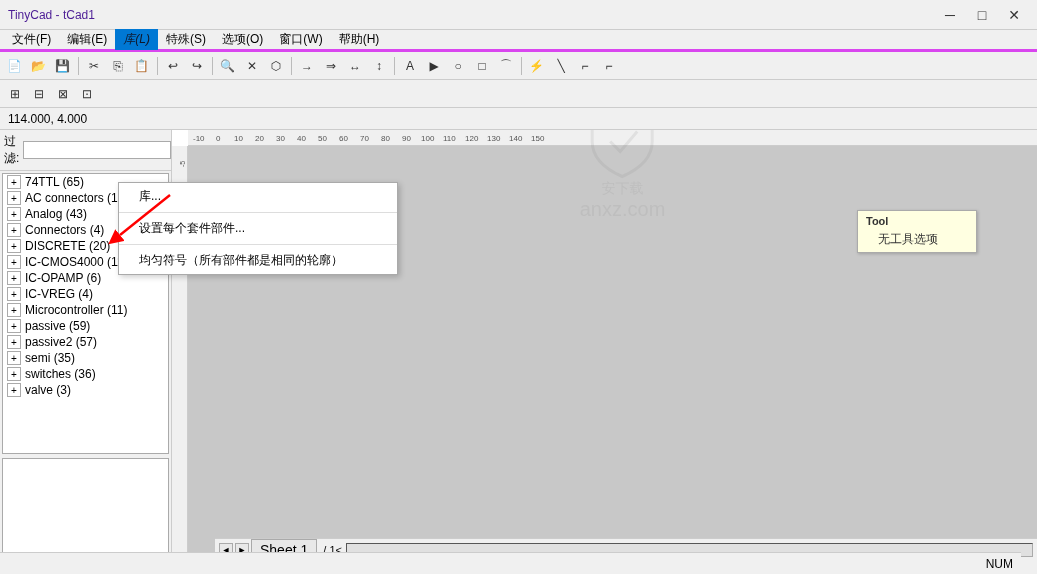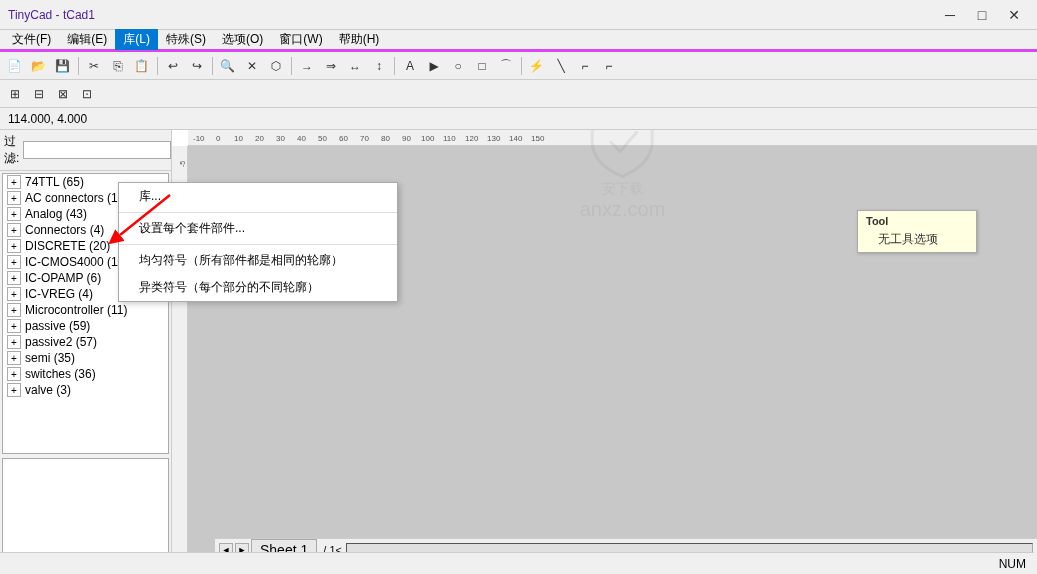--- a/index.html
+++ b/index.html
@@ -55,21 +55,22 @@
     }
     .menu-item {
       padding: 2px 8px;
       cursor: pointer;
       font-size: 12px;
       color: #000;
       white-space: nowrap;
     }
     .menu-item:hover, .menu-item.active {
       background: #0078d4;
-      color: #ffffff;
+      color: #0f172a;
+      font-style: italic;
     }
 
     
     .toolbar {
       height: 28px;
       background: #f0f0f0;
       border-bottom: 1px solid #ccc;
       display: flex;
       align-items: center;
       padding: 0 4px;
@@ -233,21 +234,21 @@
       height: 22px;
       background: #f0f0f0;
       border-top: 1px solid #ccc;
       display: flex;
       align-items: center;
       padding: 0 8px;
       font-size: 12px;
       position: absolute;
       bottom: 0;
       left: 0;
-      right: 3px;
+      right: 16px;
     }
     .sheet-tab {
       padding: 2px 8px;
       border: 1px solid #aaa;
       background: #e8e8e8;
       cursor: pointer;
       font-size: 14px;
       margin-right: 2px;
     }
     .nav-arrow {
@@ -519,21 +520,20 @@
     </div>
   </div>
 
   <div class="dropdown-overlay" style="pointer-events:none;">
     <div class="dropdown-menu" style="top:52px;left:118px;pointer-events:all;">
       <div class="dropdown-item">库...</div>
       <div class="dropdown-separator"></div>
       <div class="dropdown-item">设置每个套件部件...</div>
       <div class="dropdown-separator"></div>
       <div class="dropdown-item">均匀符号（所有部件都是相同的轮廓）</div>
-      <div class="dropdown-item">异类符号（每个部分的不同轮廓）</div>
     </div>
 
     <div class="tool-tooltip" style="pointer-events:all;">
       <div class="tool-tooltip-title">Tool</div>
       <div class="tool-tooltip-content">无工具选项</div>
     </div>
 
     <svg class="red-arrow" width="80" height="60" style="pointer-events:none;">
       <defs>
         <marker id="arrowhead" markerWidth="6" markerHeight="6" refX="0" refY="3" orient="auto">

